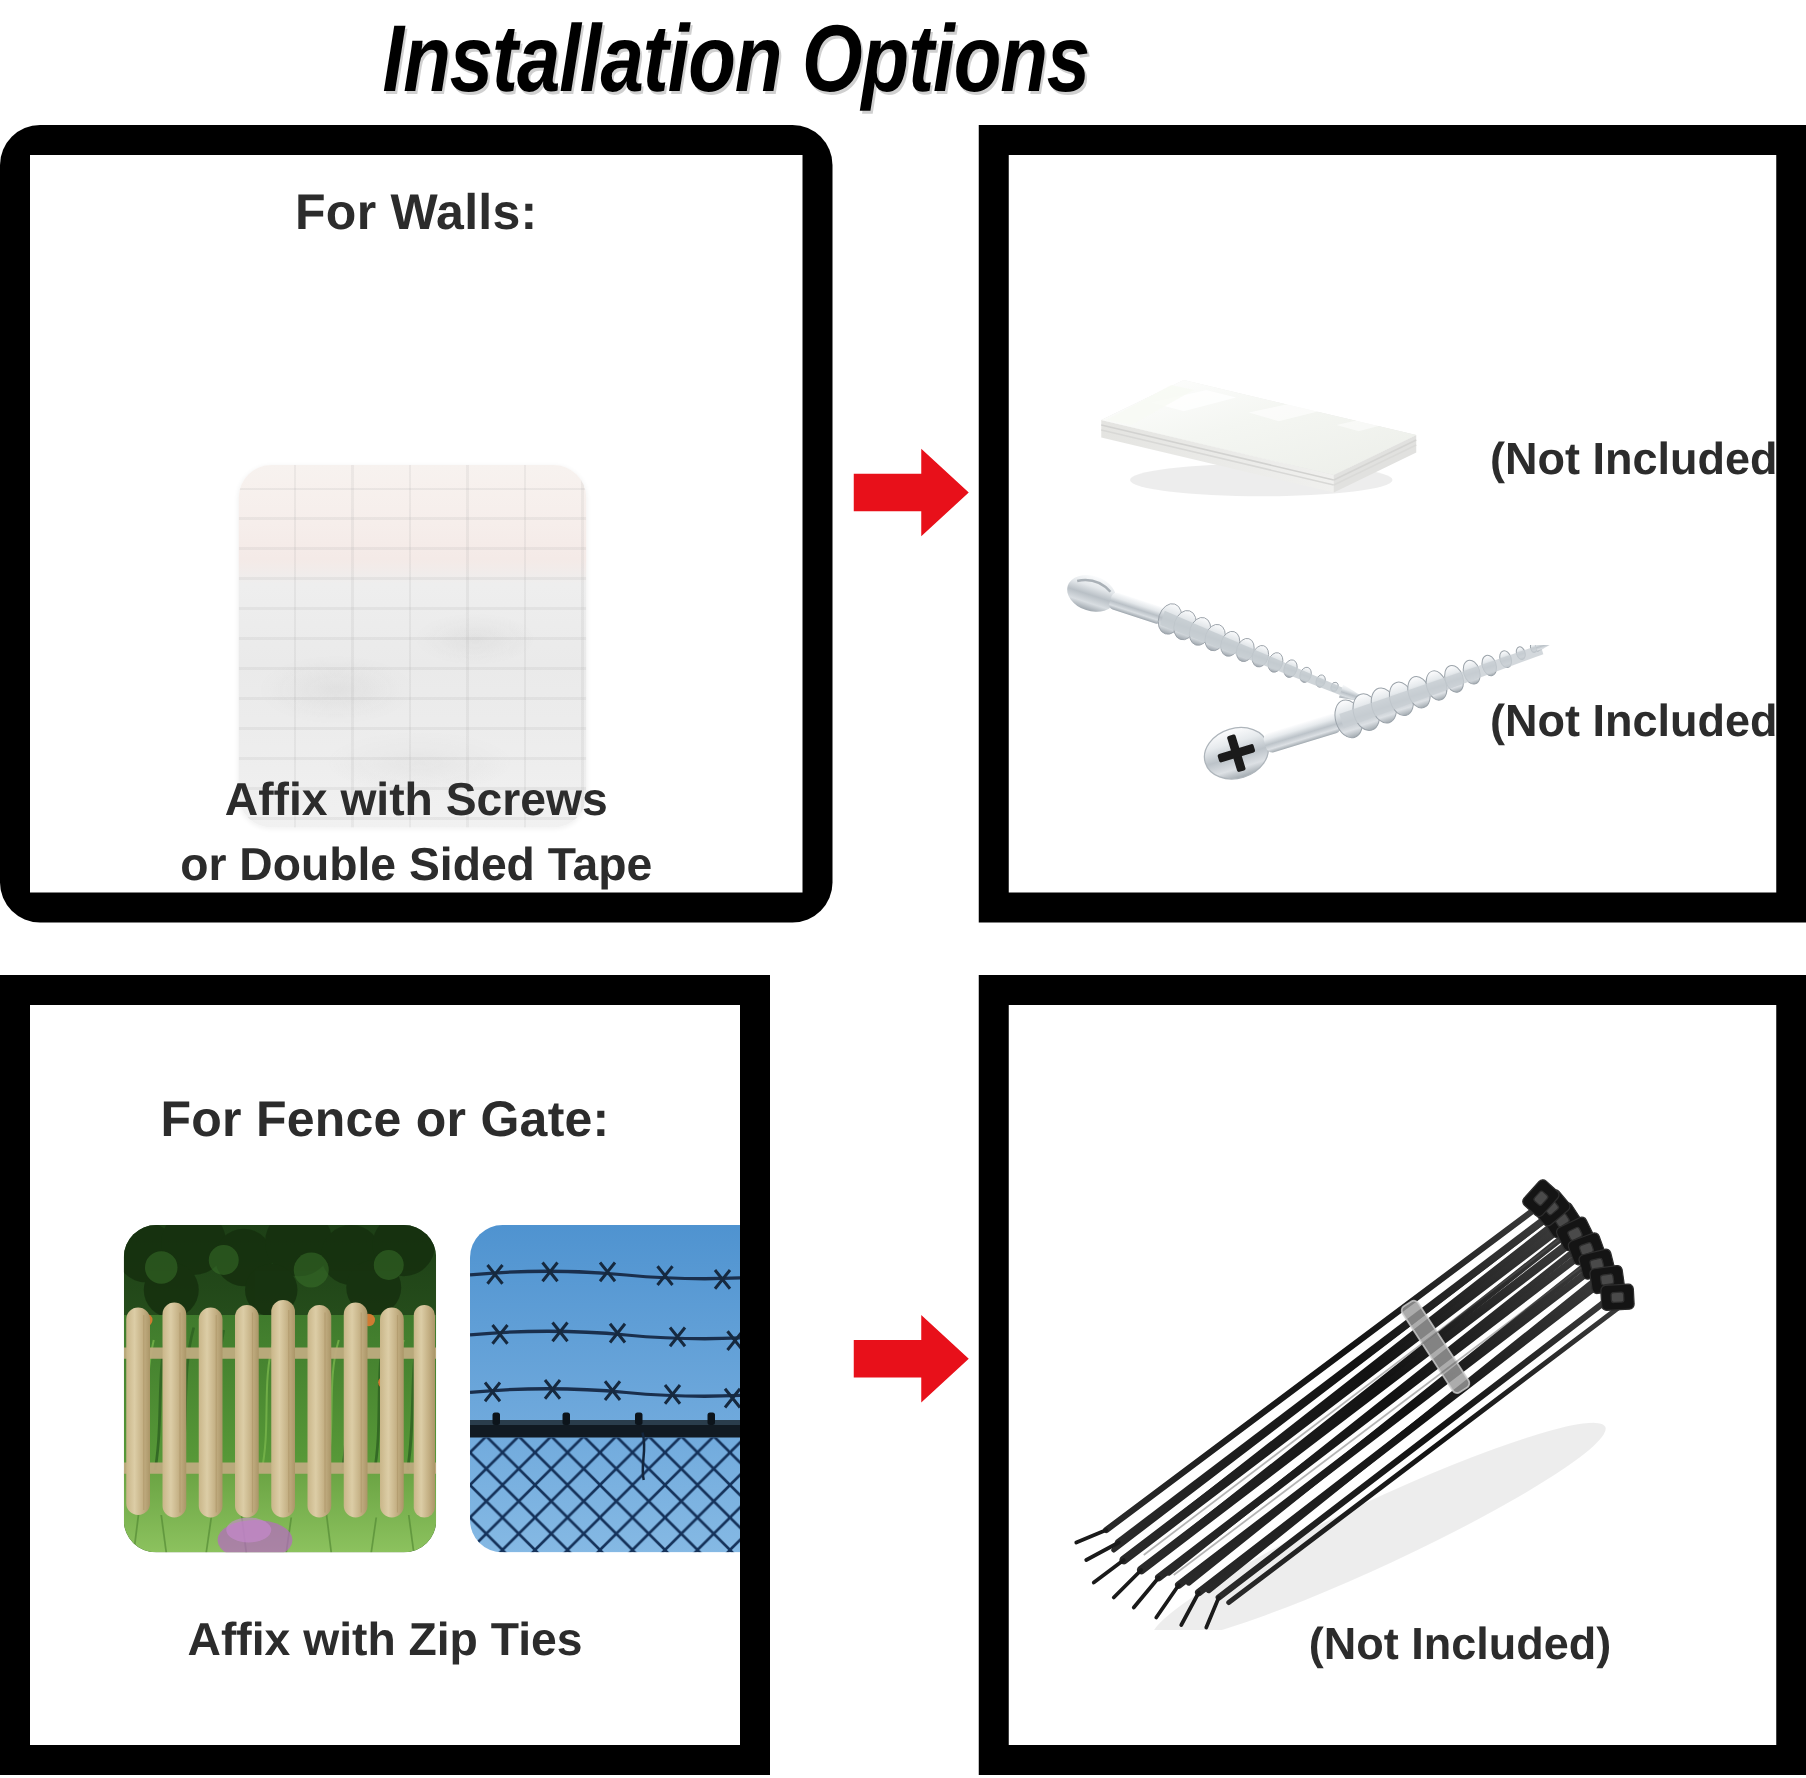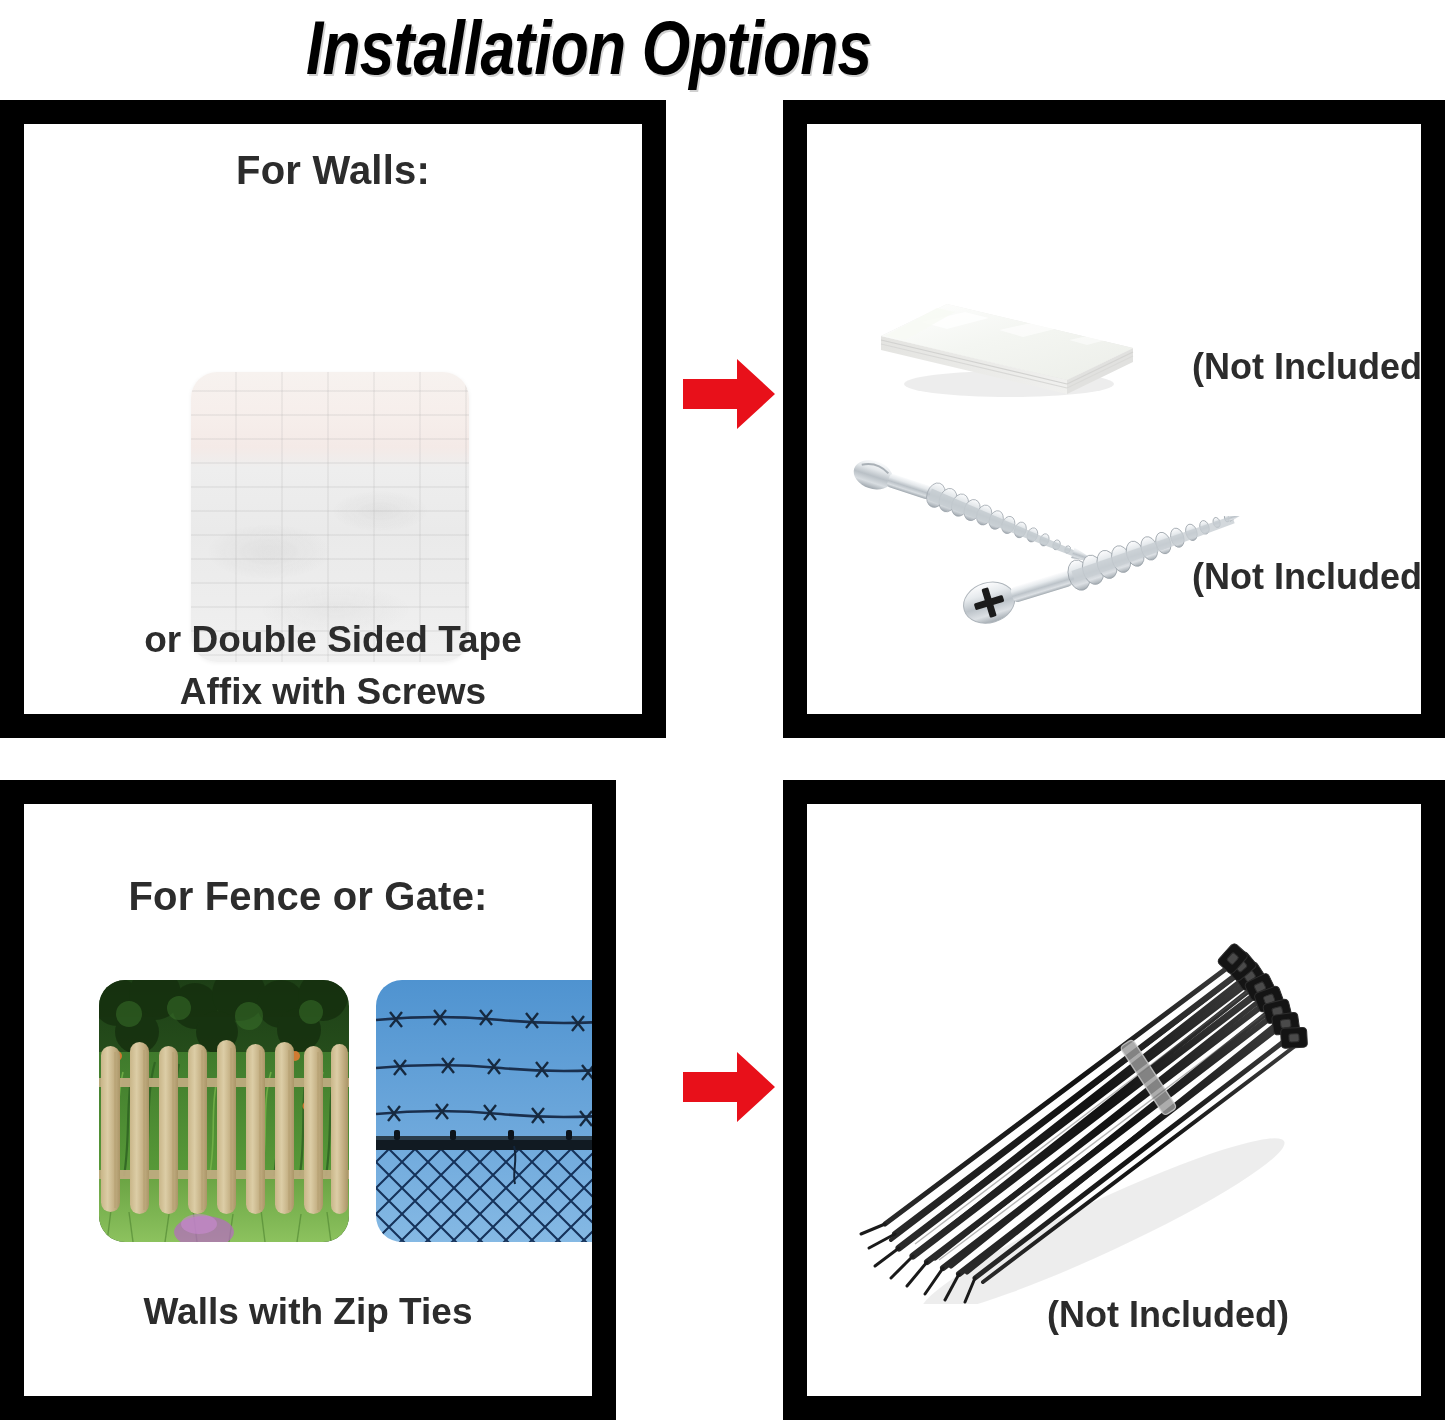--- a/index.html
+++ b/index.html
@@ -44,21 +44,21 @@
     position: absolute;
     background: #000000;
     box-sizing: border-box;
   }
   .panel-inner {
     position: absolute;
     inset: 24px;
     background: #ffffff;
     overflow: hidden;
   }
-  #panel-tl { left: 0px;   top: 100px; width: 666px; height: 638px; }
+  #panel-tl { left: 0px;   top: 100px; width: 666px; height: 638px; border-radius: 32px; }
   #panel-tr { left: 783px; top: 100px; width: 662px; height: 638px; }
   #panel-bl { left: 0px;   top: 780px; width: 616px; height: 640px; }
   #panel-br { left: 783px; top: 780px; width: 662px; height: 640px; }
 
   
   .panel-heading {
     position: absolute;
     left: 0; right: 0;
     text-align: center;
     font-size: 40px;
@@ -189,22 +189,22 @@
 </div>
 
 <div class="panel" id="panel-tl">
   <div class="panel-inner">
 
     <div class="panel-heading" style="top:24px;">For Walls:</div>
 
     <div class="wall-swatch"></div>
 
     <div class="caption" style="top:490px;">
+      <div>Affix with Screws</div>
       <div>or Double Sided Tape</div>
-      <div>Affix with Screws</div>
     </div>
 
   </div>
 </div>
 
 <div class="arrow" style="left:681px; top:357px;">
   <svg viewBox="0 0 96 74" xmlns="http://www.w3.org/2000/svg" aria-hidden="true">
     <polygon points="2,22 56,22 56,2 94,37 56,72 56,52 2,52" fill="#E8101A"></polygon>
   </svg>
 </div>
@@ -518,21 +518,21 @@
           <rect x="190" y="150" width="6" height="10" rx="2"></rect>
           <rect x="238" y="150" width="6" height="10" rx="2"></rect>
         </g>
 
         <rect x="0" y="170" width="250" height="92" fill="url(#mesh)"></rect>
 
         <path d="M138,166 C142,180 136,192 139,204" stroke="#13263d" stroke-width="2" fill="none"></path>
       </svg>
     </div>
 
-    <div class="caption" style="top:482px;">Walls with Zip Ties</div>
+    <div class="caption" style="top:482px;">Affix with Zip Ties</div>
 
   </div>
 </div>
 
 <div class="arrow" style="left:681px; top:1050px;">
   <svg viewBox="0 0 96 74" xmlns="http://www.w3.org/2000/svg" aria-hidden="true">
     <polygon points="2,22 56,22 56,2 94,37 56,72 56,52 2,52" fill="#E8101A"></polygon>
   </svg>
 </div>
 

